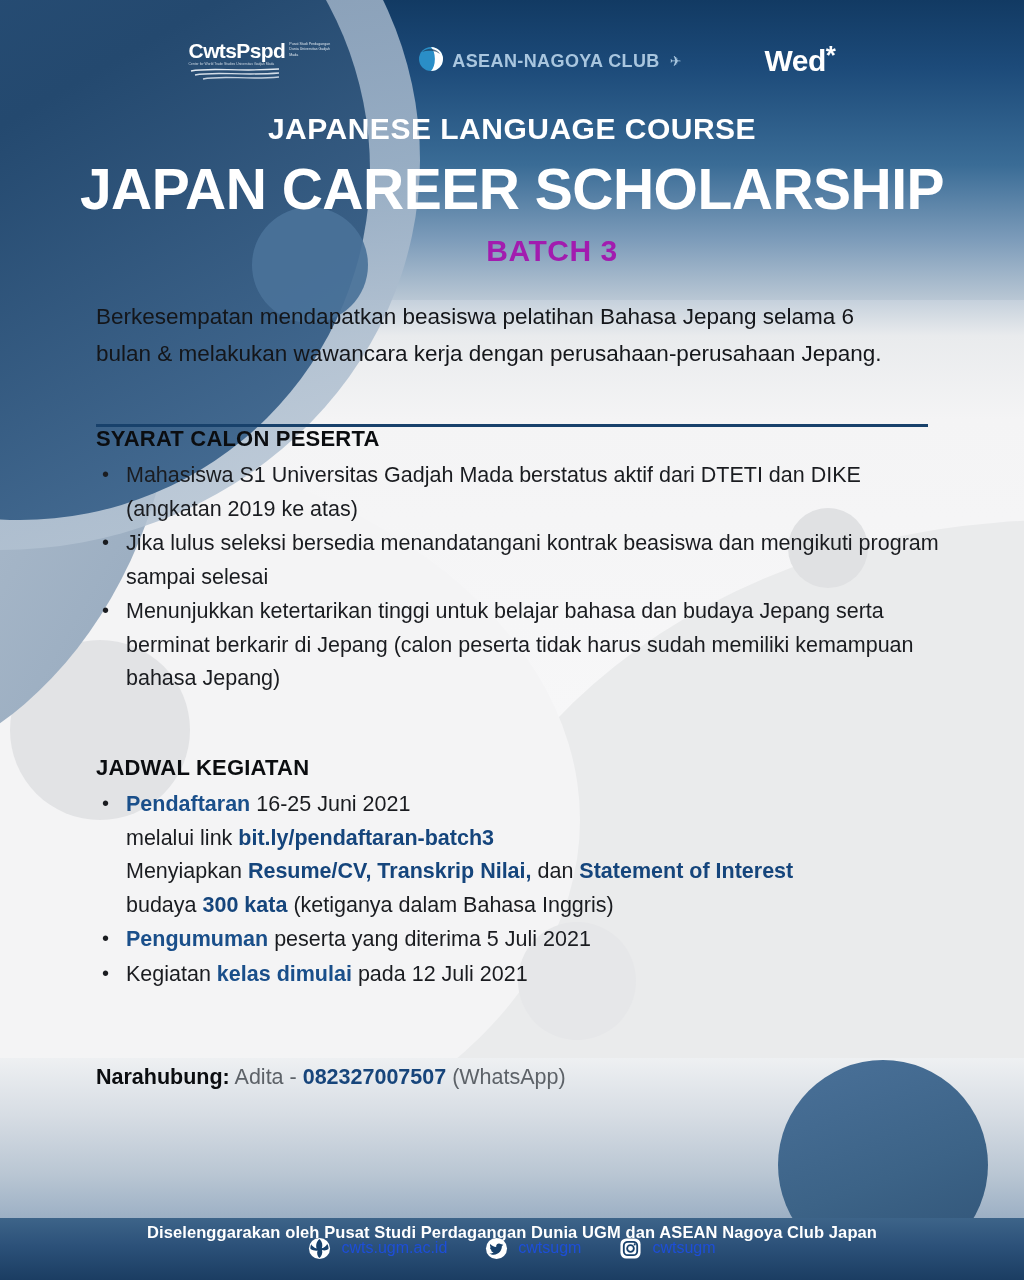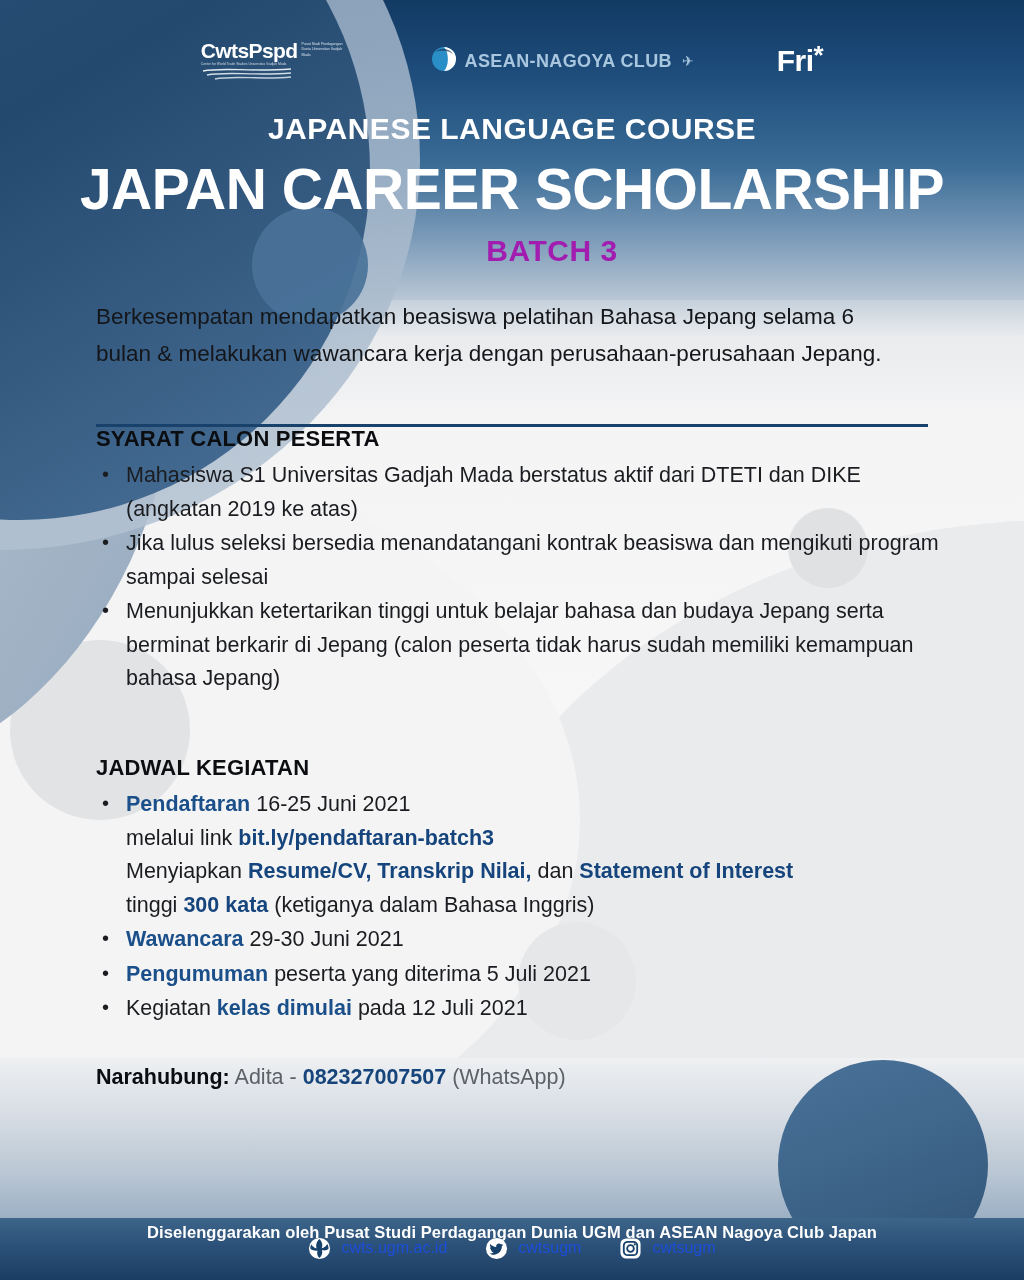--- a/index.html
+++ b/index.html
@@ -234,21 +234,21 @@
           <circle cx="13" cy="13" r="12" fill="#2a8ec7"></circle>
           <path d="M13 1 A12 12 0 0 1 13 25 A8 14 0 0 0 13 1 Z" fill="#ffffff"></path>
           <path d="M4 6 A12 12 0 0 1 22 8 A14 9 0 0 0 4 6 Z" fill="#1b3c5e" opacity=".75"></path>
         </svg>
       </span>
       <span class="logo-anc-text">ASEAN-NAGOYA CLUB</span>
       <span class="logo-anc-arrow">✈</span>
     </div>
 
     <div class="logo-sun">
-      <span>Fri</span>
+      <span>Wed</span>
       <span class="logo-sun-star">*</span>
     </div>
   </div>
 
   <div class="kicker">JAPANESE LANGUAGE COURSE</div>
   <div class="title-main">JAPAN CAREER SCHOLARSHIP</div>
   <div class="title-batch">BATCH 3</div>
 
   <div class="intro">Berkesempatan mendapatkan beasiswa pelatihan Bahasa Jepang selama 6 bulan &amp; melakukan wawancara kerja dengan perusahaan-perusahaan Jepang.</div>
 
@@ -263,24 +263,21 @@
     </ul>
   </div>
 
   <div class="section" id="sec-jadwal">
     <div class="sec-head">JADWAL KEGIATAN</div>
     <ul class="bullets">
       <li>
         <span class="hl">Pendaftaran</span><span> 16-25 Juni 2021</span><br>
         <span>melalui link </span><span class="hl-d">bit.ly/pendaftaran-batch3</span><br>
         <span>Menyiapkan </span><span class="hl-d">Resume/CV, Transkrip Nilai,</span><span> dan </span><span class="hl-d">Statemen</span><span class="hl-d">t of Interest</span><br>
-        <span>tinggi </span><span class="hl-d">300 kata</span><span> (ketiganya dalam Bahasa Inggris)</span>
-      </li>
-      <li>
-        <span class="hl">Wawancara</span><span> 29-30 Juni 2021</span>
+        <span>budaya </span><span class="hl-d">300 kata</span><span> (ketiganya dalam Bahasa Inggris)</span>
       </li>
       <li>
         <span class="hl">Pengumuman</span><span> peserta yang diterima 5 Juli 2021</span>
       </li>
       <li>
         <span>Kegiatan </span><span class="hl">kelas dimulai</span><span> pada 12 Juli 2021</span>
       </li>
     </ul>
   </div>
 

